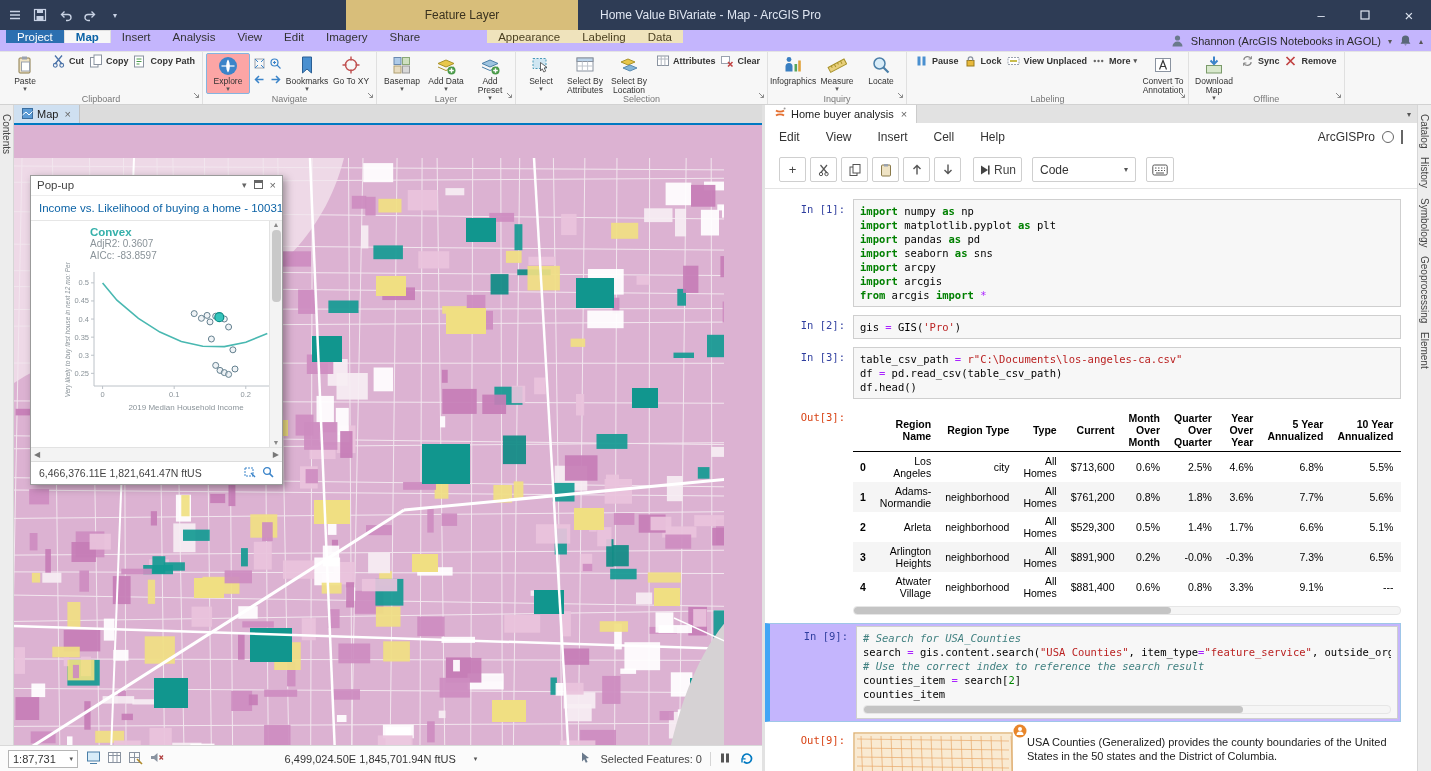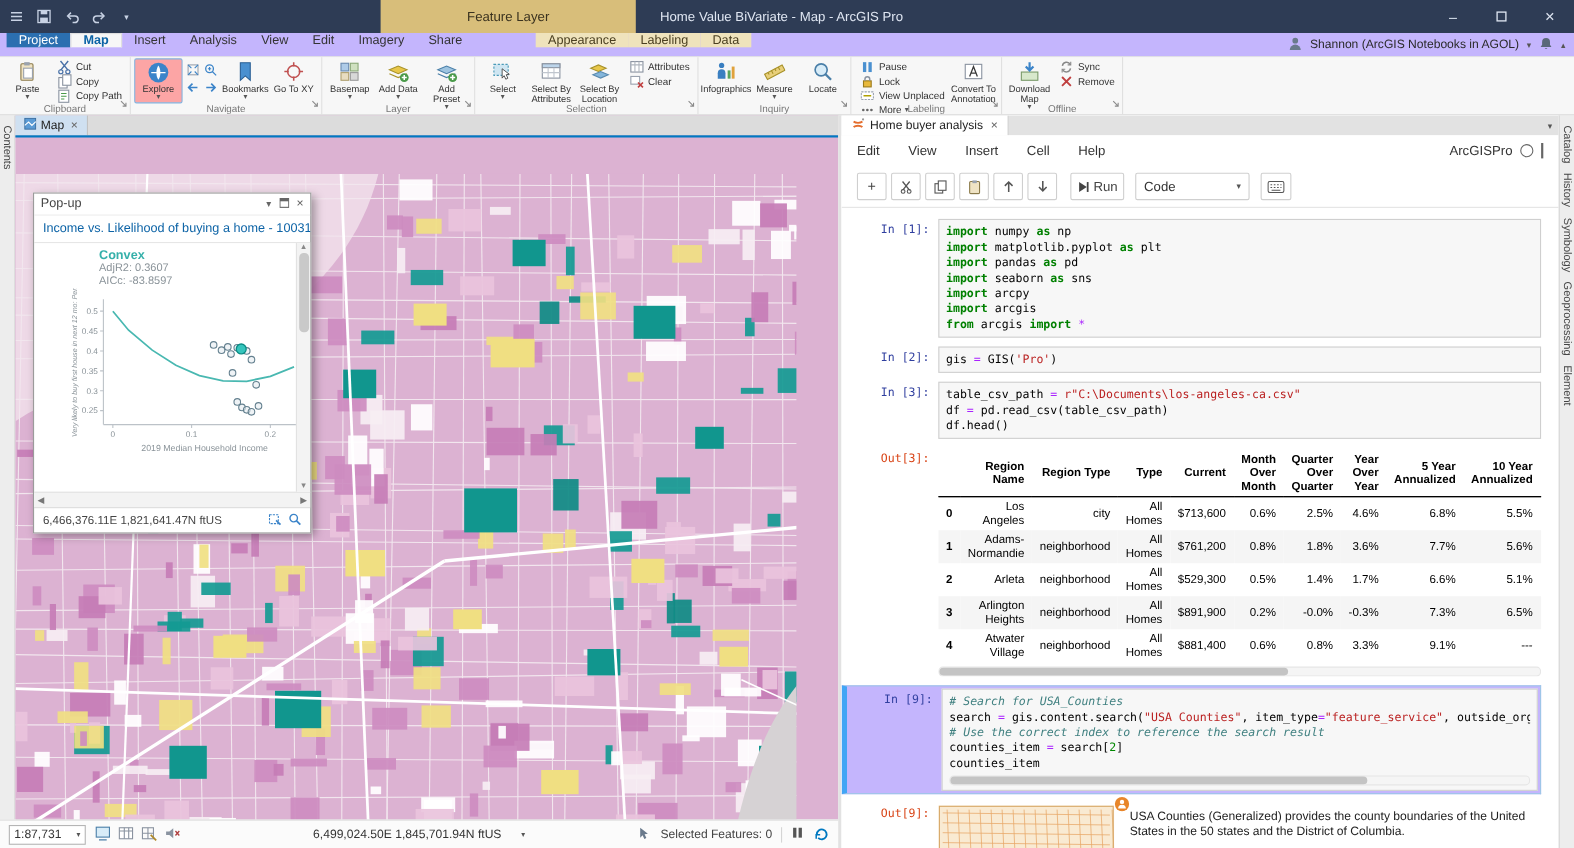--- a/index.html
+++ b/index.html
@@ -31,21 +31,21 @@
   .ribbon{position:absolute;left:0;top:52px;width:1431px;height:53px;background:#f7f7f7;border-bottom:1px solid #d2d2d2;display:flex;}
   .rgroup{position:relative;height:100%;border-right:1px solid #e0e0e0;padding:1px 3px 11px 3px;display:flex;align-items:flex-start;}
   .rg-label{position:absolute;left:0;right:0;bottom:0;text-align:center;font-size:9px;color:#777;}
   .launcher{position:absolute;right:2px;bottom:1px;}
   .rg-items{display:flex;align-items:flex-start;height:41px;}
   .rbtn-big{width:44px;height:41px;display:flex;flex-direction:column;align-items:center;justify-content:flex-start;
     cursor:pointer;border:1px solid transparent;border-radius:2px;padding-top:1px;}
   .rbtn-big.selected{background:#fca5a5;border-color:#84b4e0;}
   .rbtn-big .rlabel{font-size:8.5px;line-height:9px;color:#333;text-align:center;margin-top:1px;}
   .rbtn-big .rcaret{font-size:7px;color:#555;line-height:6px;}
-  .rcol{display:flex;flex-direction:column;justify-content:flex-start;margin:1px 2px;}
+  .rcol{display:flex;justify-content:flex-start;margin:1px 2px;font-weight:bold;}
   .rbtn-small{display:flex;align-items:center;gap:3px;font-size:9px;color:#333;height:13px;cursor:pointer;white-space:nowrap;padding:0 2px;}
   .rgrid{display:grid;grid-template-columns:15px 15px;grid-auto-rows:15px;gap:1px;margin:3px 2px;}
   .rgrid span{display:flex;align-items:center;justify-content:center;cursor:pointer;border:1px solid transparent;}
   .ricon{display:flex;align-items:center;justify-content:center;height:21px;}
   .ricon-s{display:flex;align-items:center;justify-content:center;width:15px;height:13px;}
 
   
   .left-strip{position:absolute;left:0;top:105px;width:14px;height:640px;background:#ededed;border-right:1px solid #d6d6d6;}
   .right-strip{position:absolute;left:1417px;top:105px;width:14px;height:666px;background:#ededed;border-left:1px solid #d6d6d6;}
   .vtab{writing-mode:vertical-rl;font-size:10px;color:#444;margin:9px 0 9px 1px;cursor:pointer;white-space:nowrap;}

